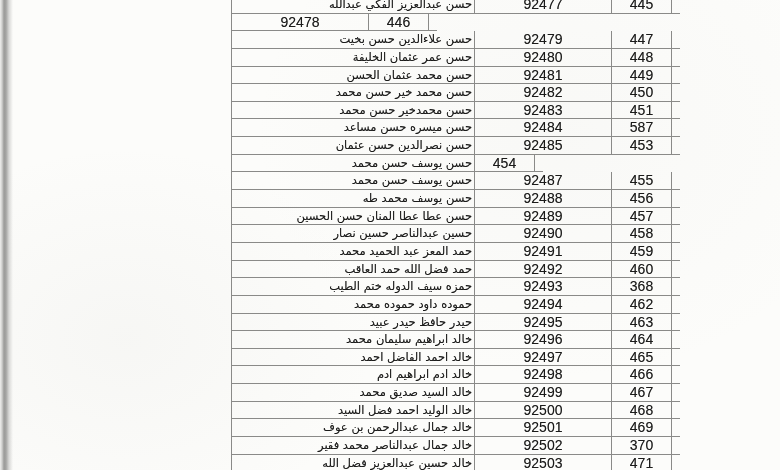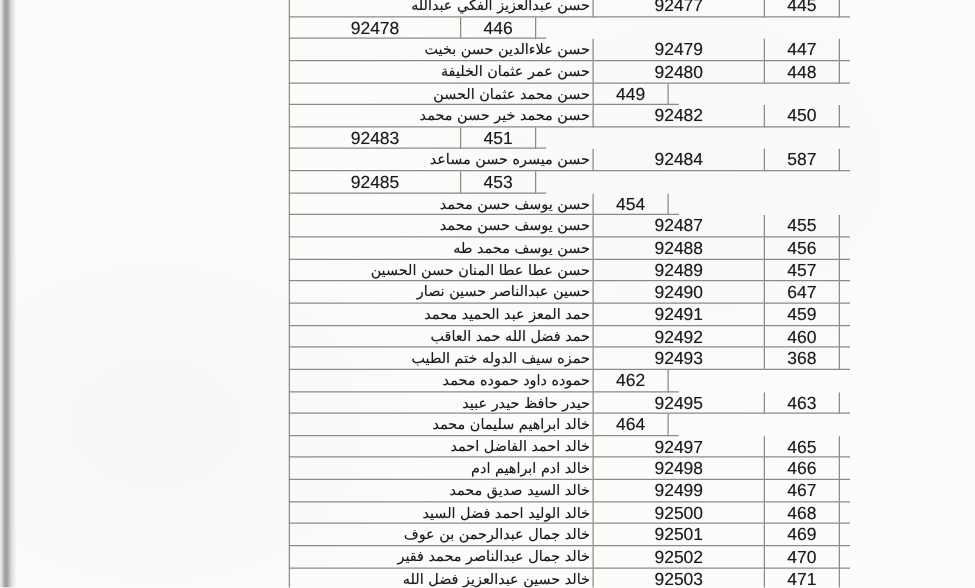--- a/index.html
+++ b/index.html
@@ -90,41 +90,44 @@
     <div class="cell cell-overhang"></div>
   </div>
       <div class="row">
     <div class="cell cell-name">حسن عمر عثمان الخليفة</div>
     <div class="cell cell-id">92480</div>
     <div class="cell cell-serial">448</div>
     <div class="cell cell-overhang"></div>
   </div>
       <div class="row">
     <div class="cell cell-name">حسن محمد عثمان الحسن</div>
+    <div class="cell cell-id">92481</div>
     <div class="cell cell-serial">449</div>
     <div class="cell cell-overhang"></div>
   </div>
       <div class="row">
     <div class="cell cell-name">حسن محمد خير حسن محمد</div>
     <div class="cell cell-id">92482</div>
     <div class="cell cell-serial">450</div>
     <div class="cell cell-overhang"></div>
   </div>
       <div class="row">
+    <div class="cell cell-name">حسن محمدخير حسن محمد</div>
     <div class="cell cell-id">92483</div>
     <div class="cell cell-serial">451</div>
     <div class="cell cell-overhang"></div>
   </div>
       <div class="row">
     <div class="cell cell-name">حسن ميسره حسن مساعد</div>
     <div class="cell cell-id">92484</div>
     <div class="cell cell-serial">587</div>
     <div class="cell cell-overhang"></div>
   </div>
       <div class="row">
+    <div class="cell cell-name">حسن نصرالدين حسن عثمان</div>
     <div class="cell cell-id">92485</div>
     <div class="cell cell-serial">453</div>
     <div class="cell cell-overhang"></div>
   </div>
       <div class="row">
     <div class="cell cell-name">حسن يوسف حسن محمد</div>
     <div class="cell cell-serial">454</div>
     <div class="cell cell-overhang"></div>
   </div>
       <div class="row">
@@ -141,21 +144,21 @@
   </div>
       <div class="row">
     <div class="cell cell-name">حسن عطا عطا المنان حسن الحسين</div>
     <div class="cell cell-id">92489</div>
     <div class="cell cell-serial">457</div>
     <div class="cell cell-overhang"></div>
   </div>
       <div class="row">
     <div class="cell cell-name">حسين عبدالناصر حسين نصار</div>
     <div class="cell cell-id">92490</div>
-    <div class="cell cell-serial">647</div>
+    <div class="cell cell-serial">458</div>
     <div class="cell cell-overhang"></div>
   </div>
       <div class="row">
     <div class="cell cell-name">حمد المعز عبد الحميد محمد</div>
     <div class="cell cell-id">92491</div>
     <div class="cell cell-serial">459</div>
     <div class="cell cell-overhang"></div>
   </div>
       <div class="row">
     <div class="cell cell-name">حمد فضل الله حمد العاقب</div>
@@ -164,31 +167,33 @@
     <div class="cell cell-overhang"></div>
   </div>
       <div class="row">
     <div class="cell cell-name">حمزه سيف الدوله ختم الطيب</div>
     <div class="cell cell-id">92493</div>
     <div class="cell cell-serial">368</div>
     <div class="cell cell-overhang"></div>
   </div>
       <div class="row">
     <div class="cell cell-name">حموده داود حموده محمد</div>
+    <div class="cell cell-id">92494</div>
     <div class="cell cell-serial">462</div>
     <div class="cell cell-overhang"></div>
   </div>
       <div class="row">
     <div class="cell cell-name">حيدر حافظ حيدر عبيد</div>
     <div class="cell cell-id">92495</div>
     <div class="cell cell-serial">463</div>
     <div class="cell cell-overhang"></div>
   </div>
       <div class="row">
     <div class="cell cell-name">خالد ابراهيم سليمان محمد</div>
+    <div class="cell cell-id">92496</div>
     <div class="cell cell-serial">464</div>
     <div class="cell cell-overhang"></div>
   </div>
       <div class="row">
     <div class="cell cell-name">خالد احمد الفاضل احمد</div>
     <div class="cell cell-id">92497</div>
     <div class="cell cell-serial">465</div>
     <div class="cell cell-overhang"></div>
   </div>
       <div class="row">
@@ -211,21 +216,21 @@
   </div>
       <div class="row">
     <div class="cell cell-name">خالد جمال عبدالرحمن بن عوف</div>
     <div class="cell cell-id">92501</div>
     <div class="cell cell-serial">469</div>
     <div class="cell cell-overhang"></div>
   </div>
       <div class="row">
     <div class="cell cell-name">خالد جمال عبدالناصر محمد فقير</div>
     <div class="cell cell-id">92502</div>
-    <div class="cell cell-serial">470</div>
+    <div class="cell cell-serial">370</div>
     <div class="cell cell-overhang"></div>
   </div>
       <div class="row">
     <div class="cell cell-name">خالد حسين عبدالعزيز فضل الله</div>
     <div class="cell cell-id">92503</div>
     <div class="cell cell-serial">471</div>
     <div class="cell cell-overhang"></div>
   </div>
     </div>
 </div>

